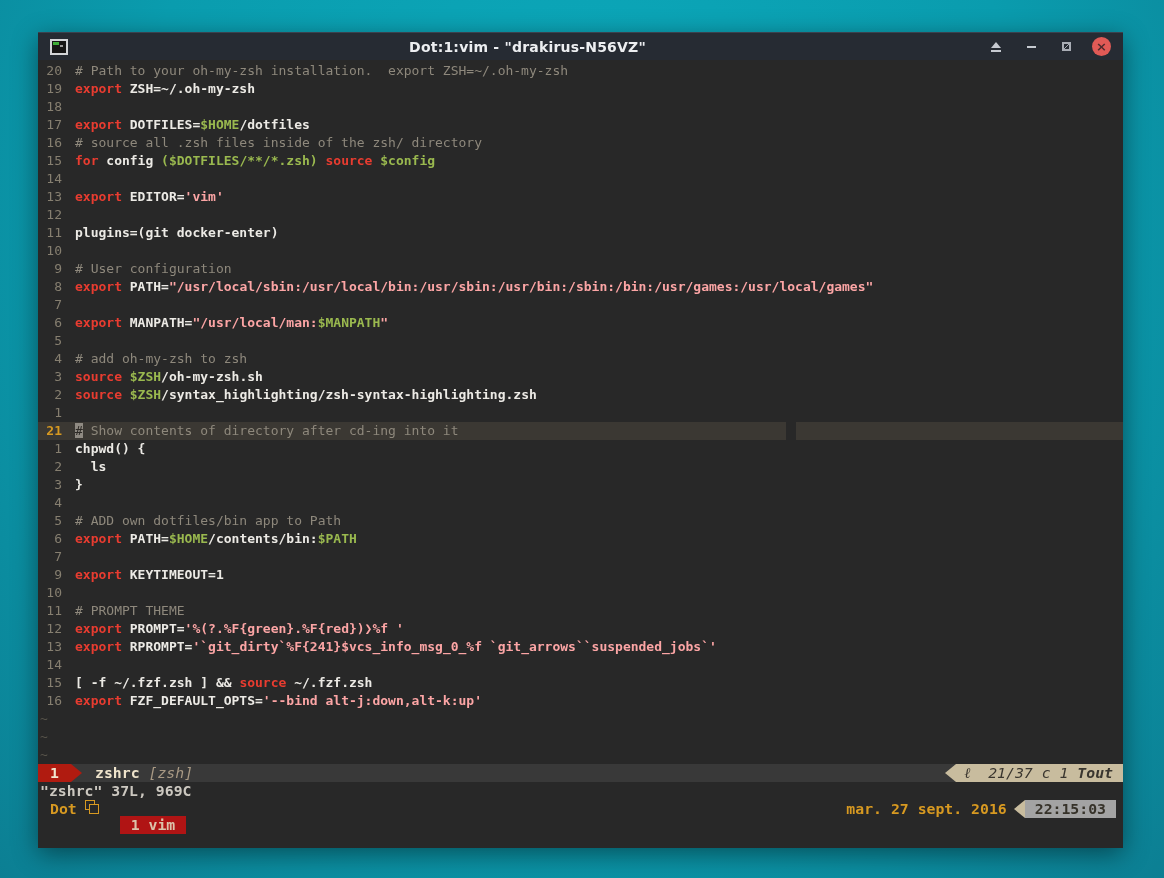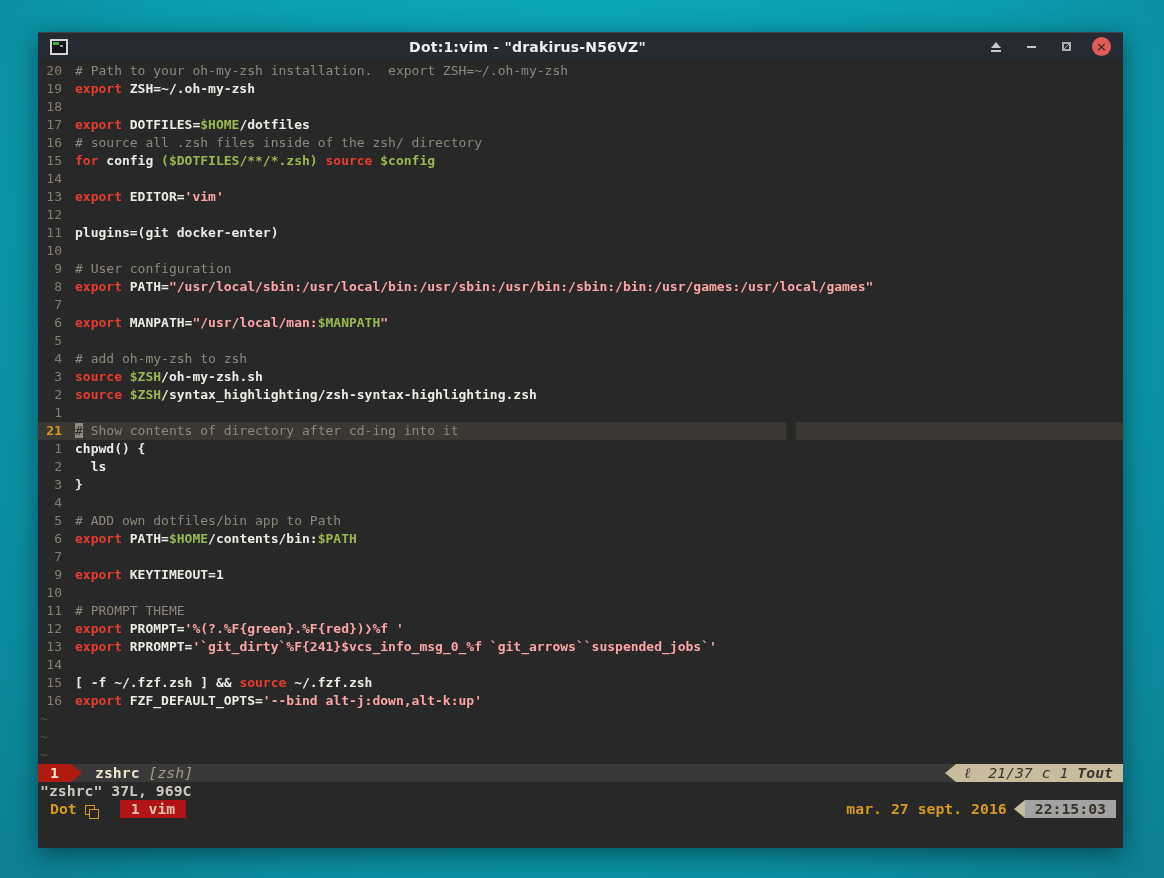--- a/index.html
+++ b/index.html
@@ -54,26 +54,26 @@
   .sl-arrow { width:0; height:0; border-top:9px solid transparent; border-bottom:9px solid transparent; border-left:11px solid #b01b10; }
   .sl-file { color:#efe4cc; font-weight:bold; margin-left:13px; }
   .sl-ft { color:#a89984; font-style:italic; margin-left:9px; }
   .sl-right { display:flex; align-items:center; }
   .sl-tri { width:0; height:0; border-top:9px solid transparent; border-bottom:9px solid transparent; border-right:11px solid #c8bc9e; }
   .sl-pos { background:#c8bc9e; color:#3a362f; height:18px; padding:0 10px 0 8px; white-space:pre;font-style:italic; }
   .sl-pos b { font-weight:bold; }
   
   .cmdline { height:18px; font-size:14.8px; line-height:18px; color:#ccc8c0; font-weight:bold; padding-left:2px; white-space:pre; }
   
-  .tmuxbar { height:18px; display:flex; align-items:flex-end; font-size:14.8px; line-height:18px; }
+  .tmuxbar { height:18px; display:flex; align-items:flex-start; font-size:14.8px; line-height:18px; }
   .tm-session { color:#d79921; font-weight:bold; margin-left:12px; }
   .tm-copy-icon { position:relative; width:13px; height:13px; margin-left:8px; display:inline-block; }
   .tm-copy-icon::before { content:""; position:absolute; left:0; top:0; width:8px; height:8px; border:1.5px solid #d79921; }
   .tm-copy-icon::after  { content:""; position:absolute; left:4px; top:4px; width:8px; height:8px; border:1.5px solid #d79921; background:#282828; }
-  .tm-win { background:#b01414; color:#dcc3ab; font-weight:bold; height:18px; padding:0 11px; margin-left:22px; white-space:pre; }
+  .tm-win { background:#b01414; color:#dcc3ab; font-weight:bold; height:18px; padding:0 11px; margin-left:22px; white-space:pre;margin-top:16px; }
   .tm-right { margin-left:auto; display:flex; align-items:center; }
   .tm-date { color:#d79921; font-weight:bold; margin-right:7px; }
   .tm-tri { width:0; height:0; border-top:9px solid transparent; border-bottom:9px solid transparent; border-right:11px solid #c8bc9e; }
   .tm-time { background:#a3a3a3; color:#363229; font-weight:bold; height:18px; padding:0 10px; margin-right:7px; }
 </style>
 </head>
 <body>
 
 <div class="window">
 

